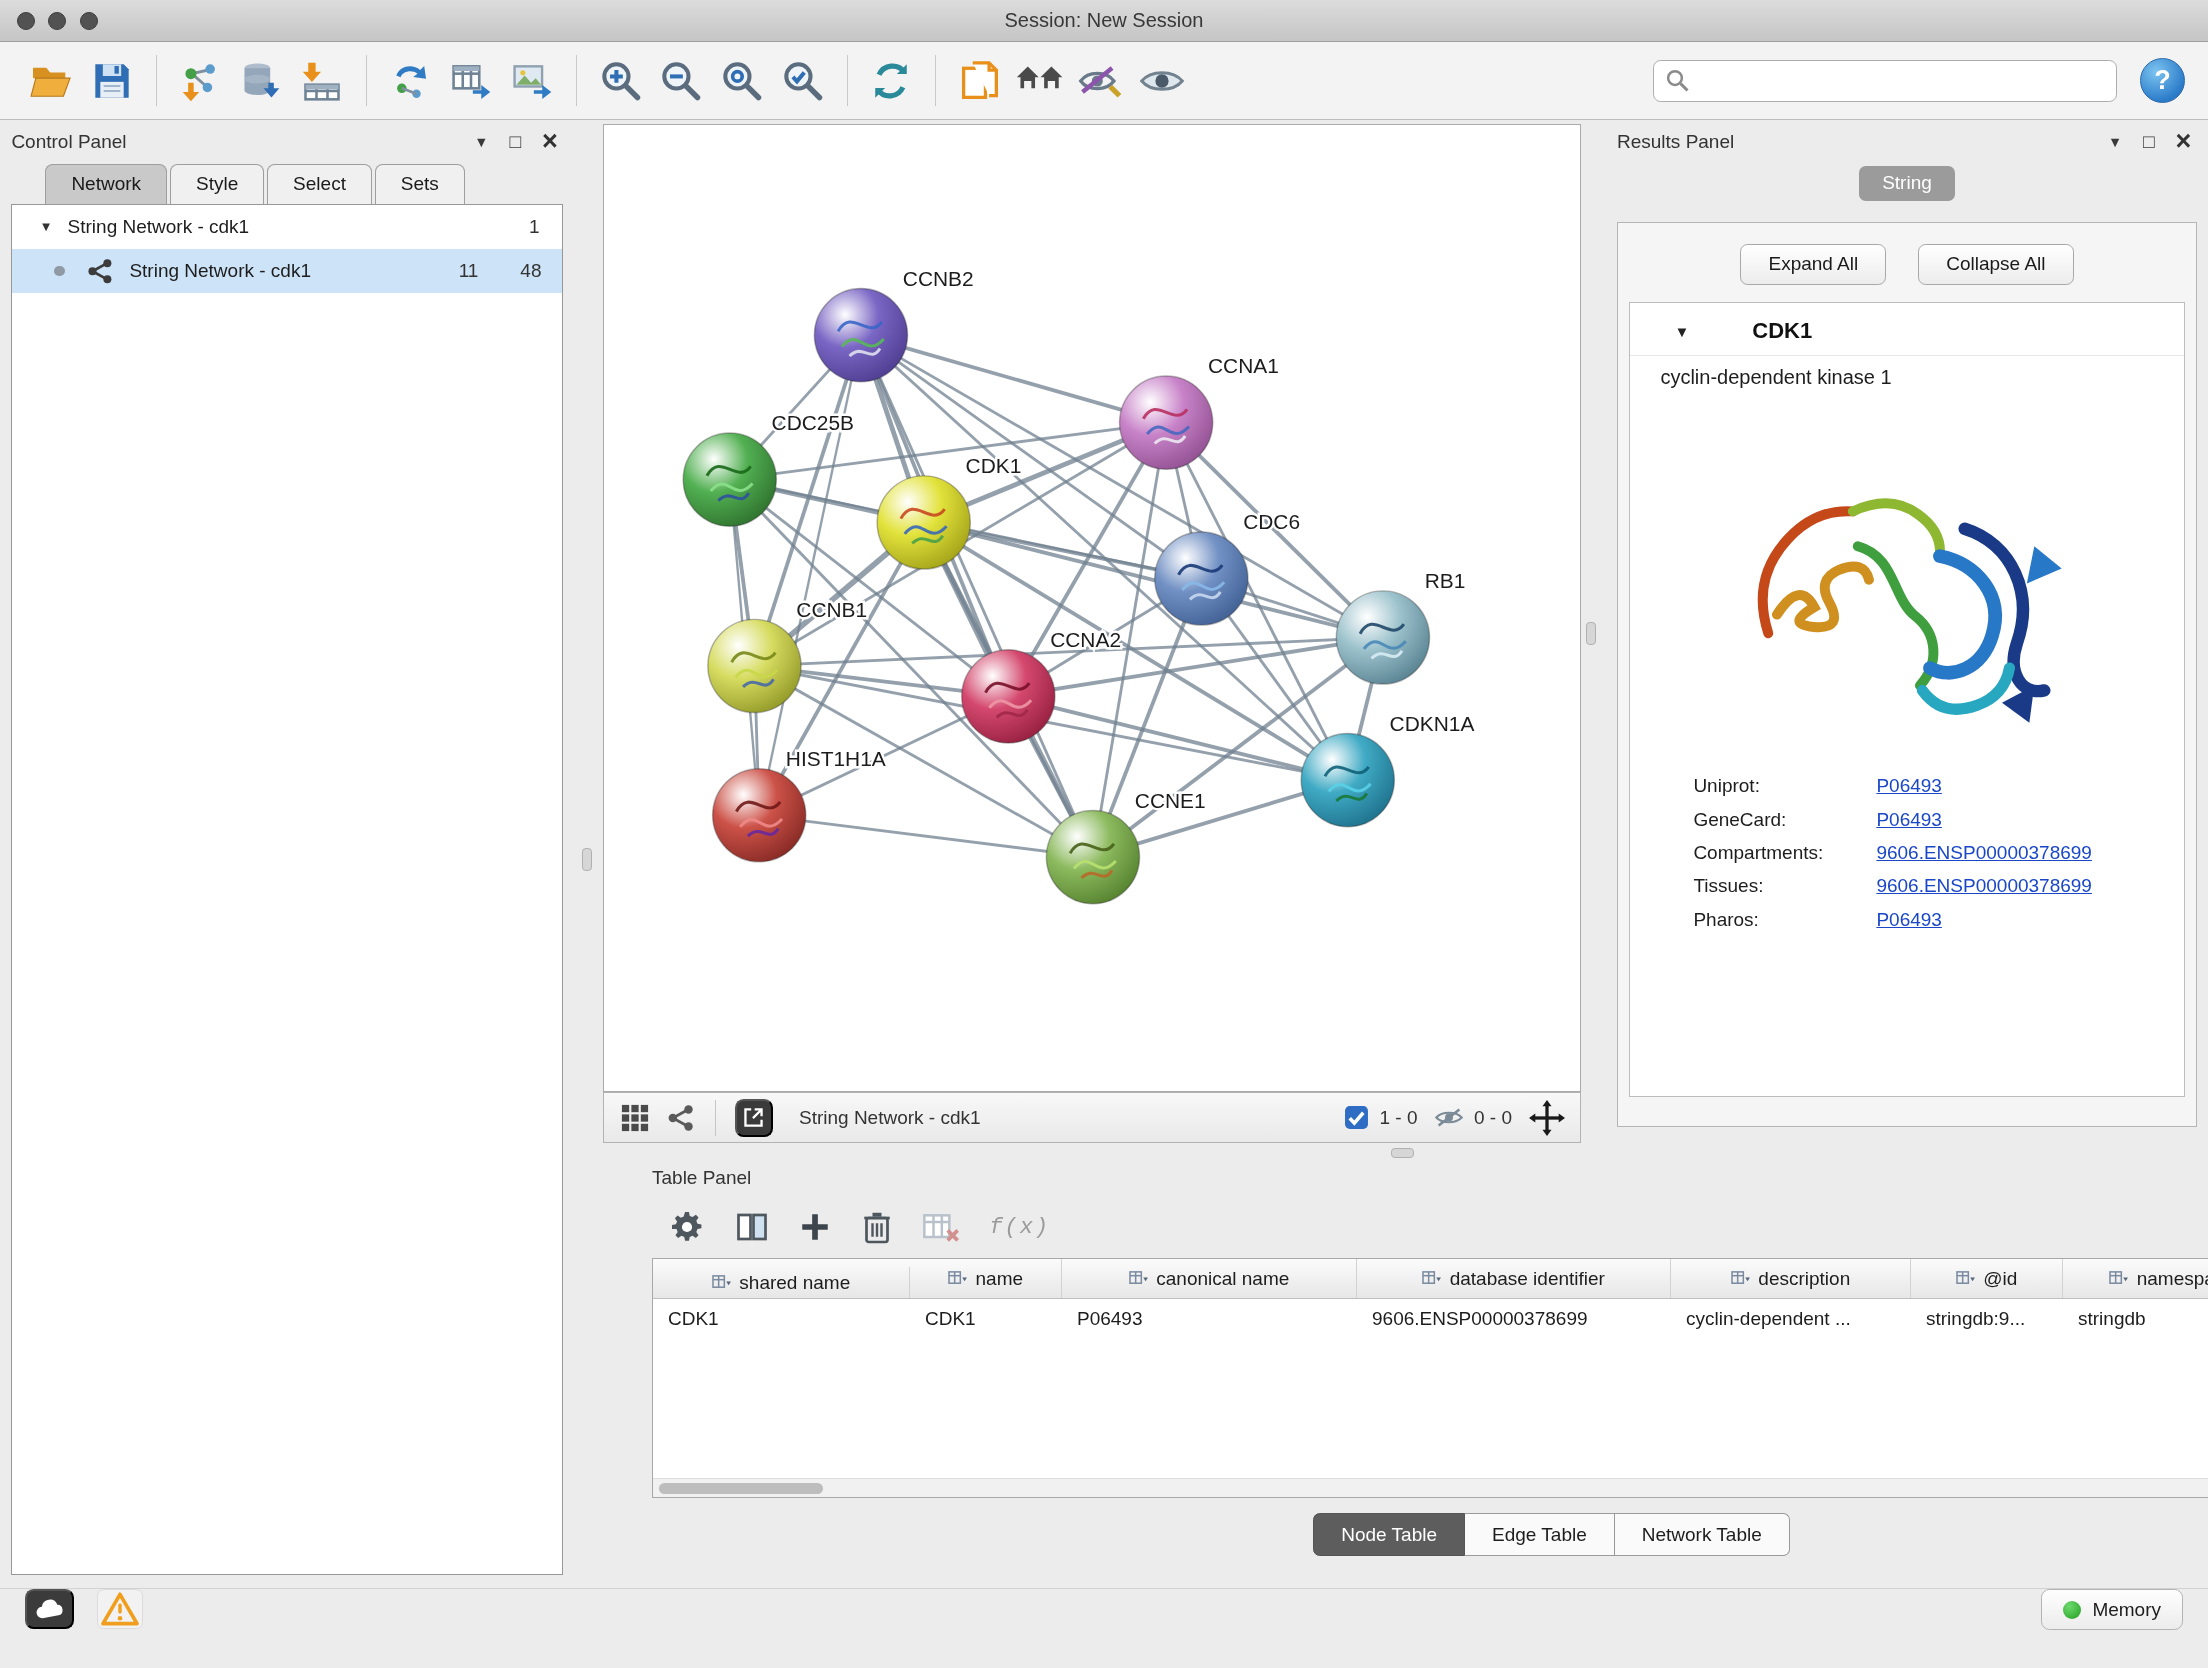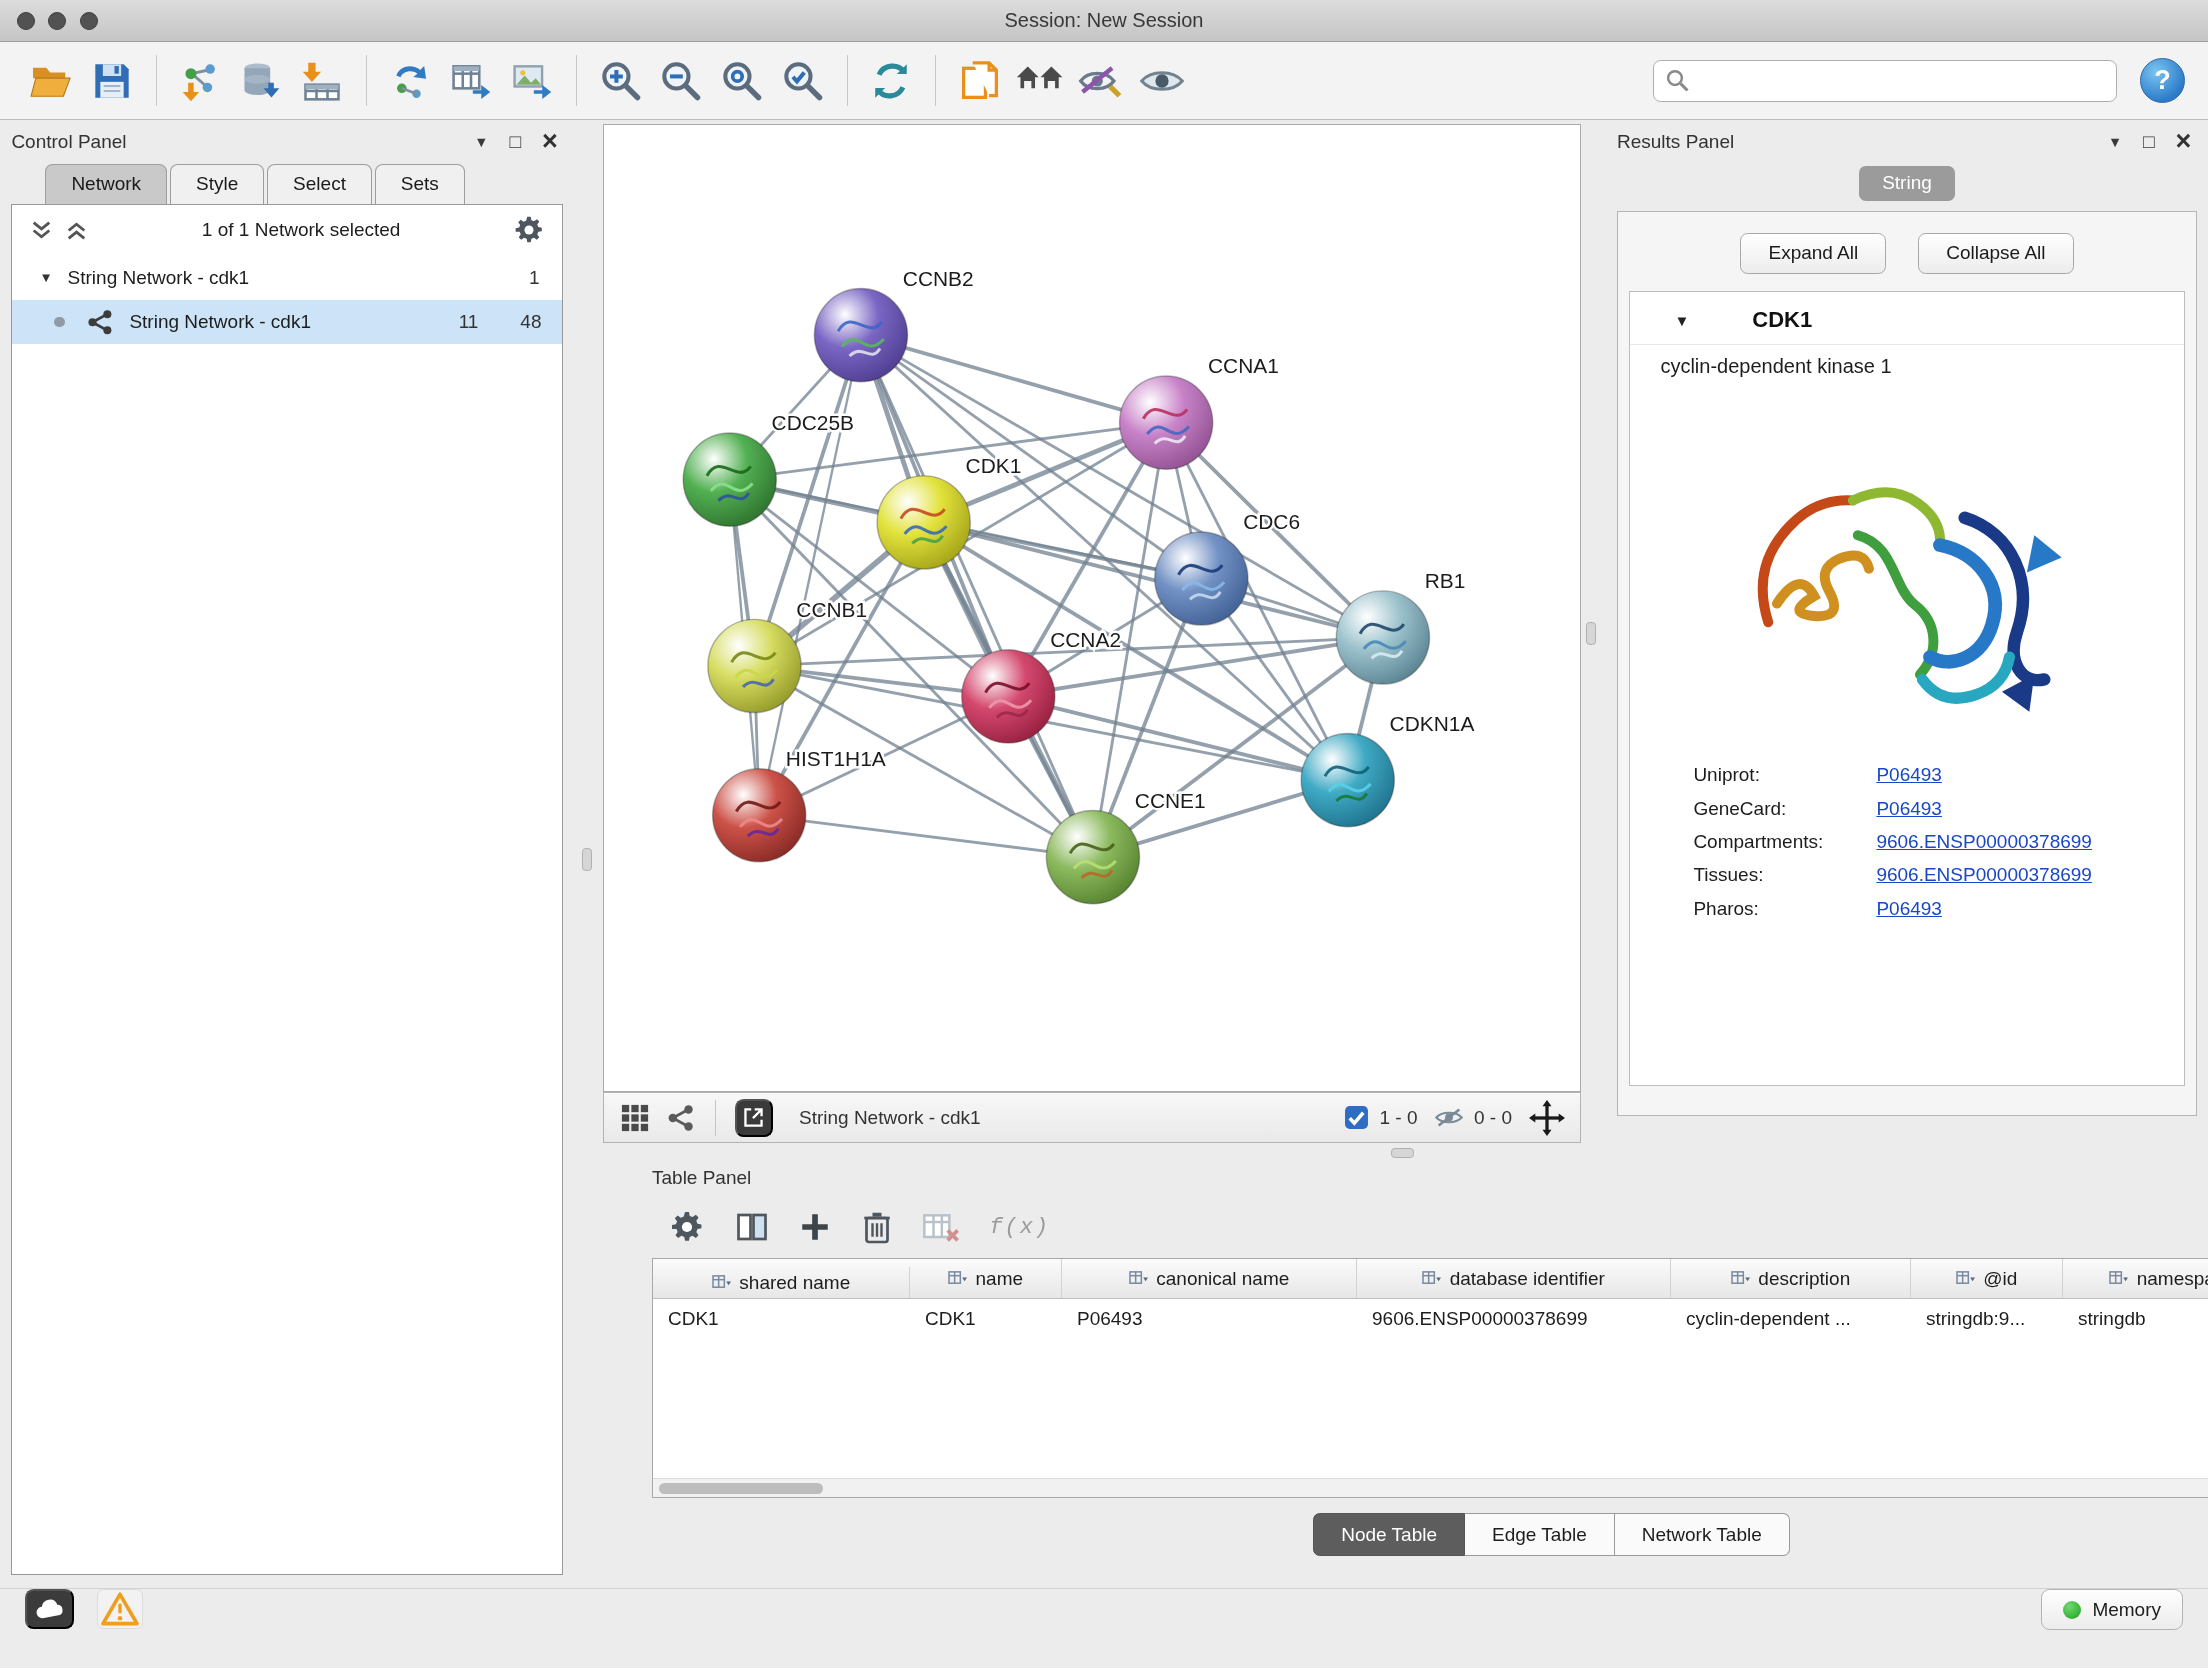--- a/index.html
+++ b/index.html
@@ -54,21 +54,21 @@
   .network-toolbar{position:absolute;left:603px;top:1092px;width:978px;height:51px;background:linear-gradient(#f8f8f8,#e9e9e9);border:1px solid #b3b3b3;display:flex;align-items:center;padding:0 15px;gap:15px}
   .nt-div{width:1px;height:36px;background:#c6c6c6;margin:0 3.8px}
   .export-btn{width:38px;height:38px;border-radius:8.6px;background:#3a3a3a;display:flex;align-items:center;justify-content:center;cursor:pointer}
   .nt-title{font-size:19px;color:#333;margin-left:11.4px}
   .nt-right{margin-left:auto;display:flex;align-items:center;gap:17px;font-size:19px;color:#333}
   .nt-count{display:flex;align-items:center;gap:9.5px}
 
   
   .results-panel{position:absolute;left:1617px;top:126px;width:580px}
   .string-tab{margin:7.6px auto 0;width:fit-content;background:#9b9b9b;color:#fff;font-size:19px;padding:6.7px 23px;border-radius:6.7px;cursor:pointer}
-  .results-box{border:1px solid #b5b5b5;background:#f5f5f5;margin-top:10px;padding:11.4px;height:905px}
+  .results-box{border:1px solid #b5b5b5;background:#f5f5f5;margin-top:21px;padding:11.4px;height:905px}
   .results-actions{display:flex;justify-content:center;gap:32px;padding:9.5px 0 17px}
   .ra-btn{background:linear-gradient(#ffffff,#ececec);border:1px solid #a8a8a8;border-radius:7.6px;font-size:19px;padding:8.6px 27px;color:#1a1a1a;cursor:pointer}
   .gene-box{border:1px solid #bdbdbd;background:#fff;height:795px}
   .gene-header{display:flex;align-items:center;padding:15px 0 3.8px 44px;gap:63px;border-bottom:1px solid #e8e8e8;padding-bottom:11.4px}
   .gene-expander{font-size:15px;color:#222;cursor:pointer}
   .gene-name{font-size:22px;font-weight:bold;color:#111}
   .gene-desc{padding:9.5px 0 0 30px;font-size:20px;color:#1d1d1d}
   .protein-figure{display:flex;justify-content:center;margin-top:7.6px}
   .crosslinks-title{font-size:21px;font-weight:bold;padding:19px 0 7.6px 40px;color:#111}
   .cl-row{display:flex;align-items:center;padding:5.7px 0 5.7px 63px;font-size:19px}
@@ -280,35 +280,20 @@
       <span class="ph-close">×</span>
     </span>
   </div>
   <div class="cp-tabs">
     <button class="cp-tab active">Network</button>
     <button class="cp-tab">Style</button>
     <button class="cp-tab">Select</button>
     <button class="cp-tab">Sets</button>
   </div>
   <div class="cp-box">
-    <div class="cp-selrow">
-      <svg width="25" height="25" viewBox="0 0 16 16">
-          <path d="M3 3l5 4 5-4M3 8l5 4 5-4" fill="none" stroke="#555" stroke-width="1.8"></path>
-        </svg>
-      <svg width="25" height="25" viewBox="0 0 16 16">
-          <path d="M3 13l5-4 5 4M3 8l5-4 5 4" fill="none" stroke="#555" stroke-width="1.8"></path>
-        </svg>
-      <span class="sel-text">1 of 1 Network selected</span>
-      <svg width="32" height="32" viewBox="0 0 24 24">
-          <g fill="#4e565e">
-            <path d="M10.7 2h2.6l.5 2.6 1.9.8 2.2-1.5 1.8 1.8-1.5 2.2.8 1.9 2.6.5v2.6l-2.6.5-.8 1.9 1.5 2.2-1.8 1.8-2.2-1.5-1.9.8-.5 2.6h-2.6l-.5-2.6-1.9-.8-2.2 1.5-1.8-1.8 1.5-2.2-.8-1.9L2 13.3v-2.6l2.6-.5.8-1.9L3.9 6.1l1.8-1.8 2.2 1.5 1.9-.8z"></path>
-            <circle cx="12" cy="12" r="3.4" fill="#ffffff"></circle>
-          </g>
-        </svg>
-    </div>
     <div class="tree-row root">
       <span class="tree-expander">▼</span>
       <span class="tree-label">String Network - cdk1</span>
       <span class="tree-count">1</span>
     </div>
     <div class="tree-row child selected">
       <span class="tree-dot"></span>
       <svg width="28.5" height="28.5" viewBox="0 0 22 22" style="margin-right:15px">
           <line x1="5" y1="11" x2="16" y2="5" stroke="#3c3c3c" stroke-width="2"></line>
           <line x1="5" y1="11" x2="16" y2="17" stroke="#3c3c3c" stroke-width="2"></line>

